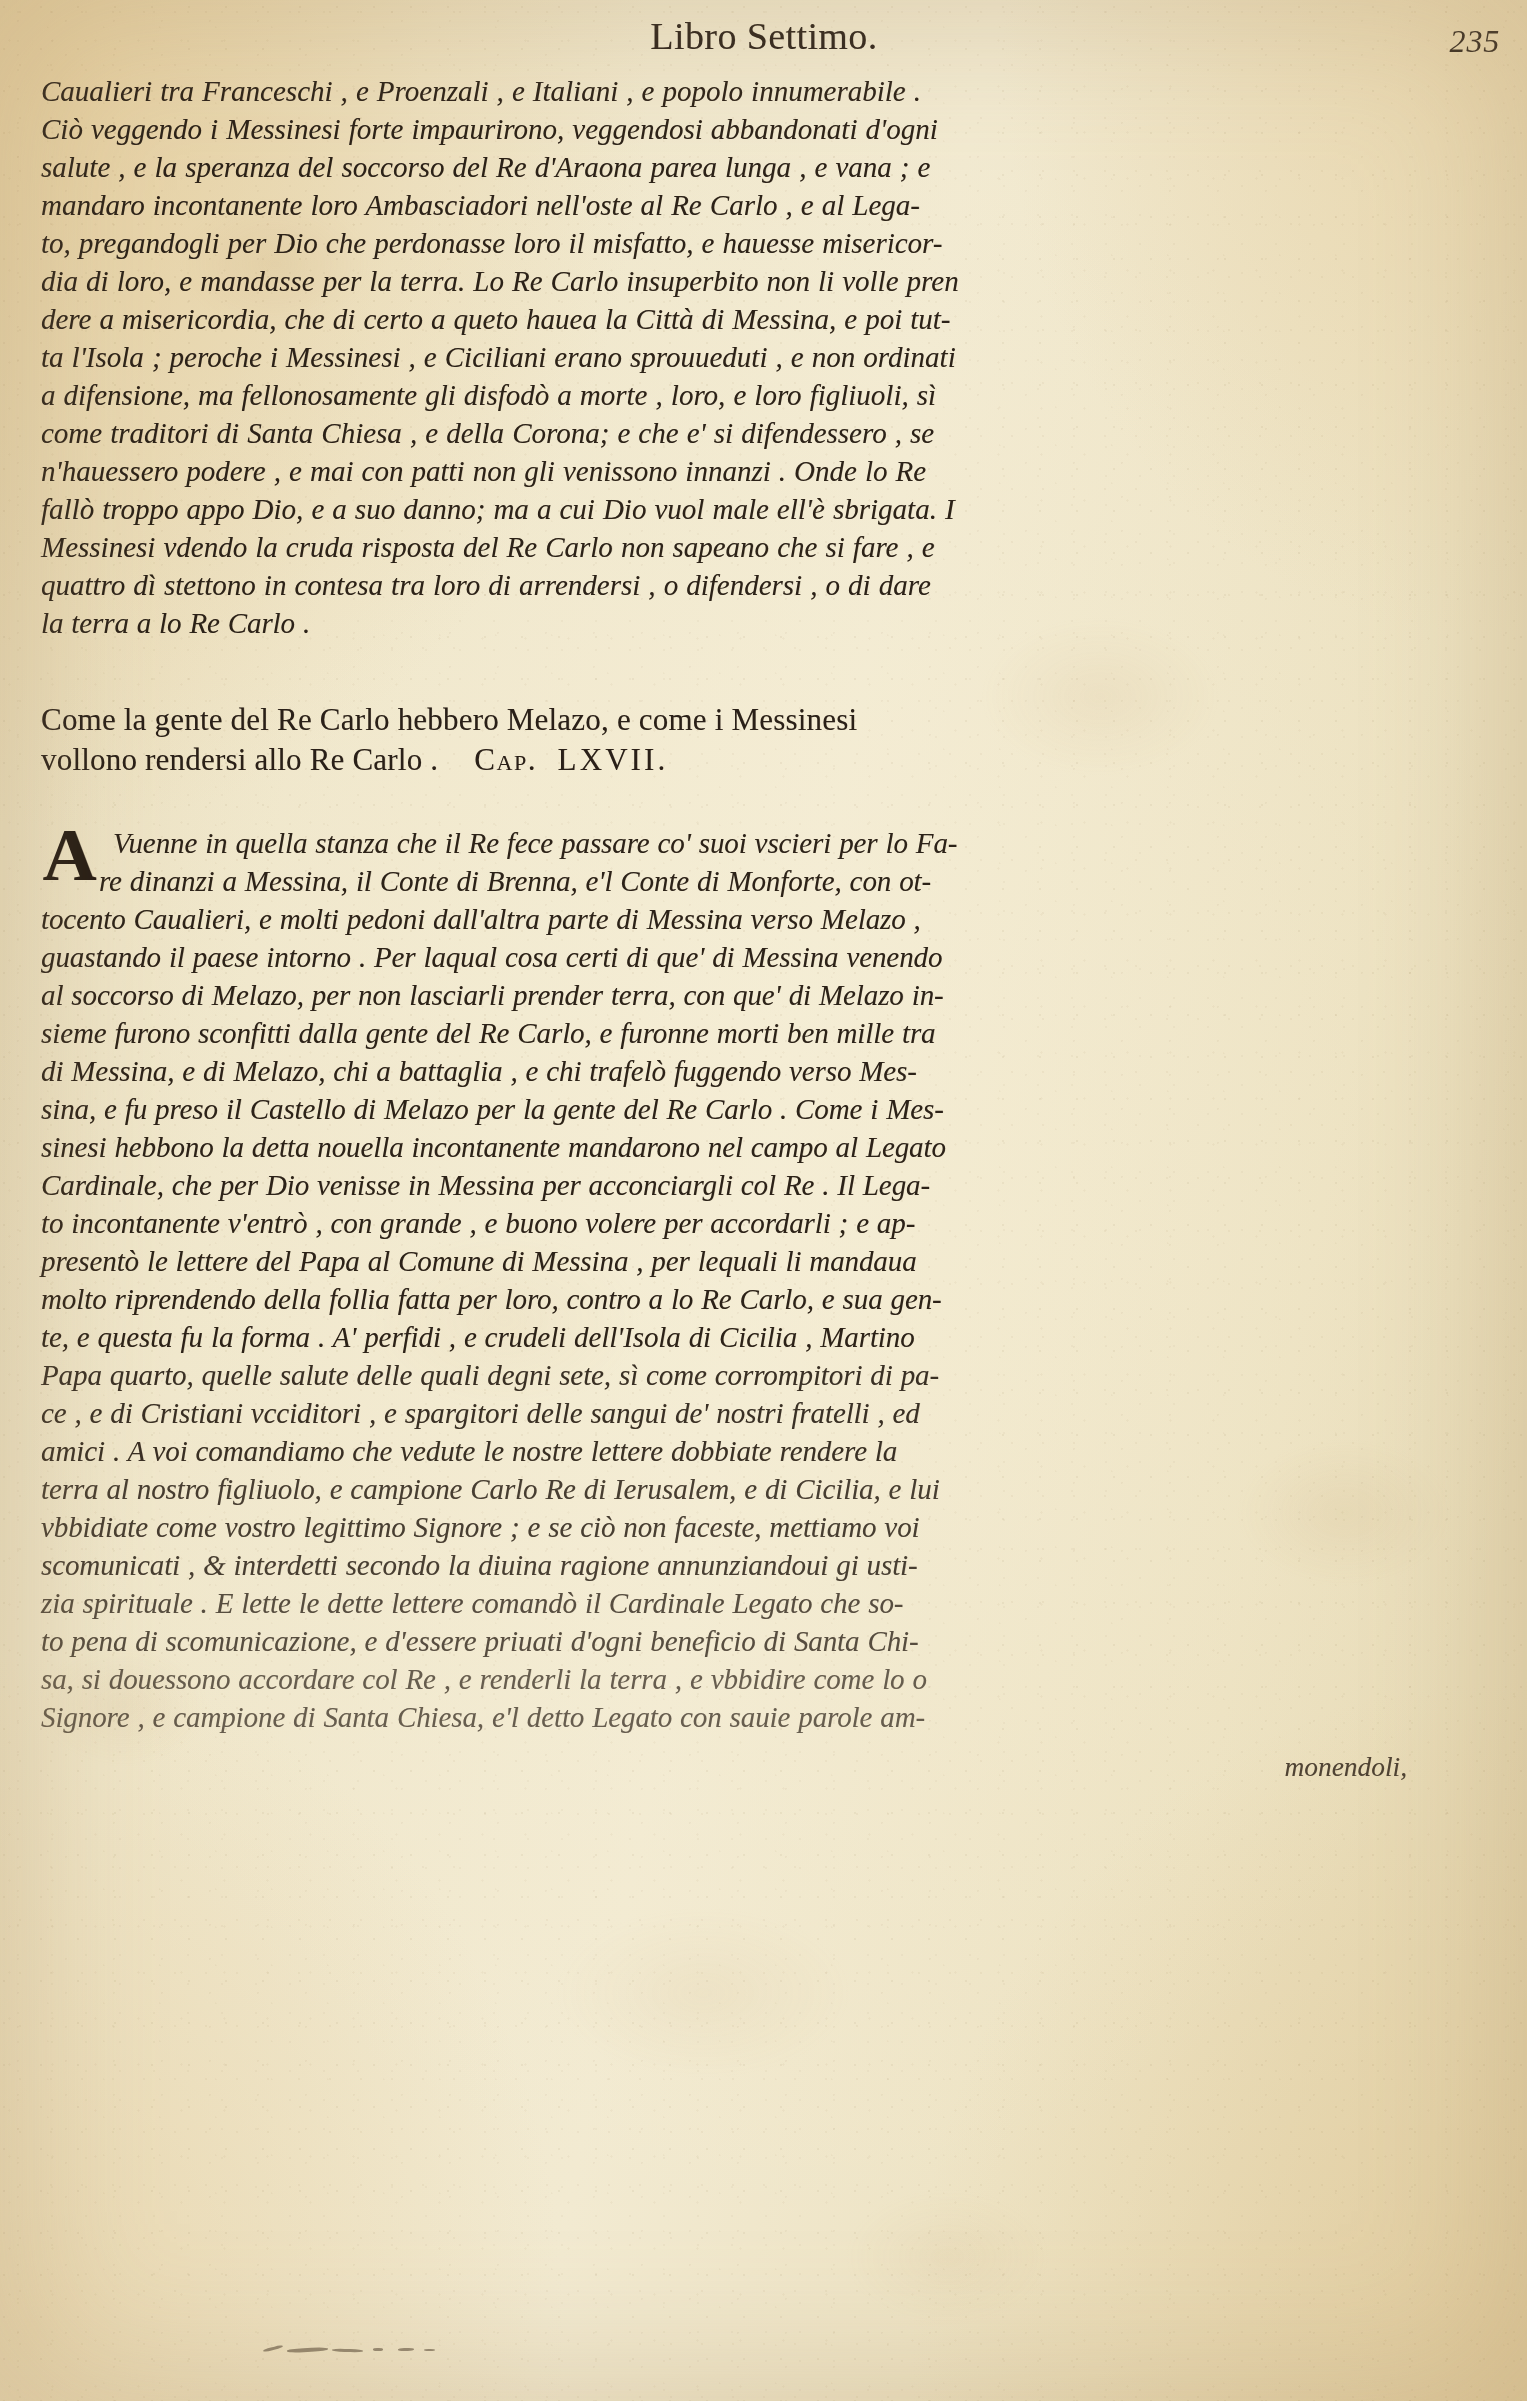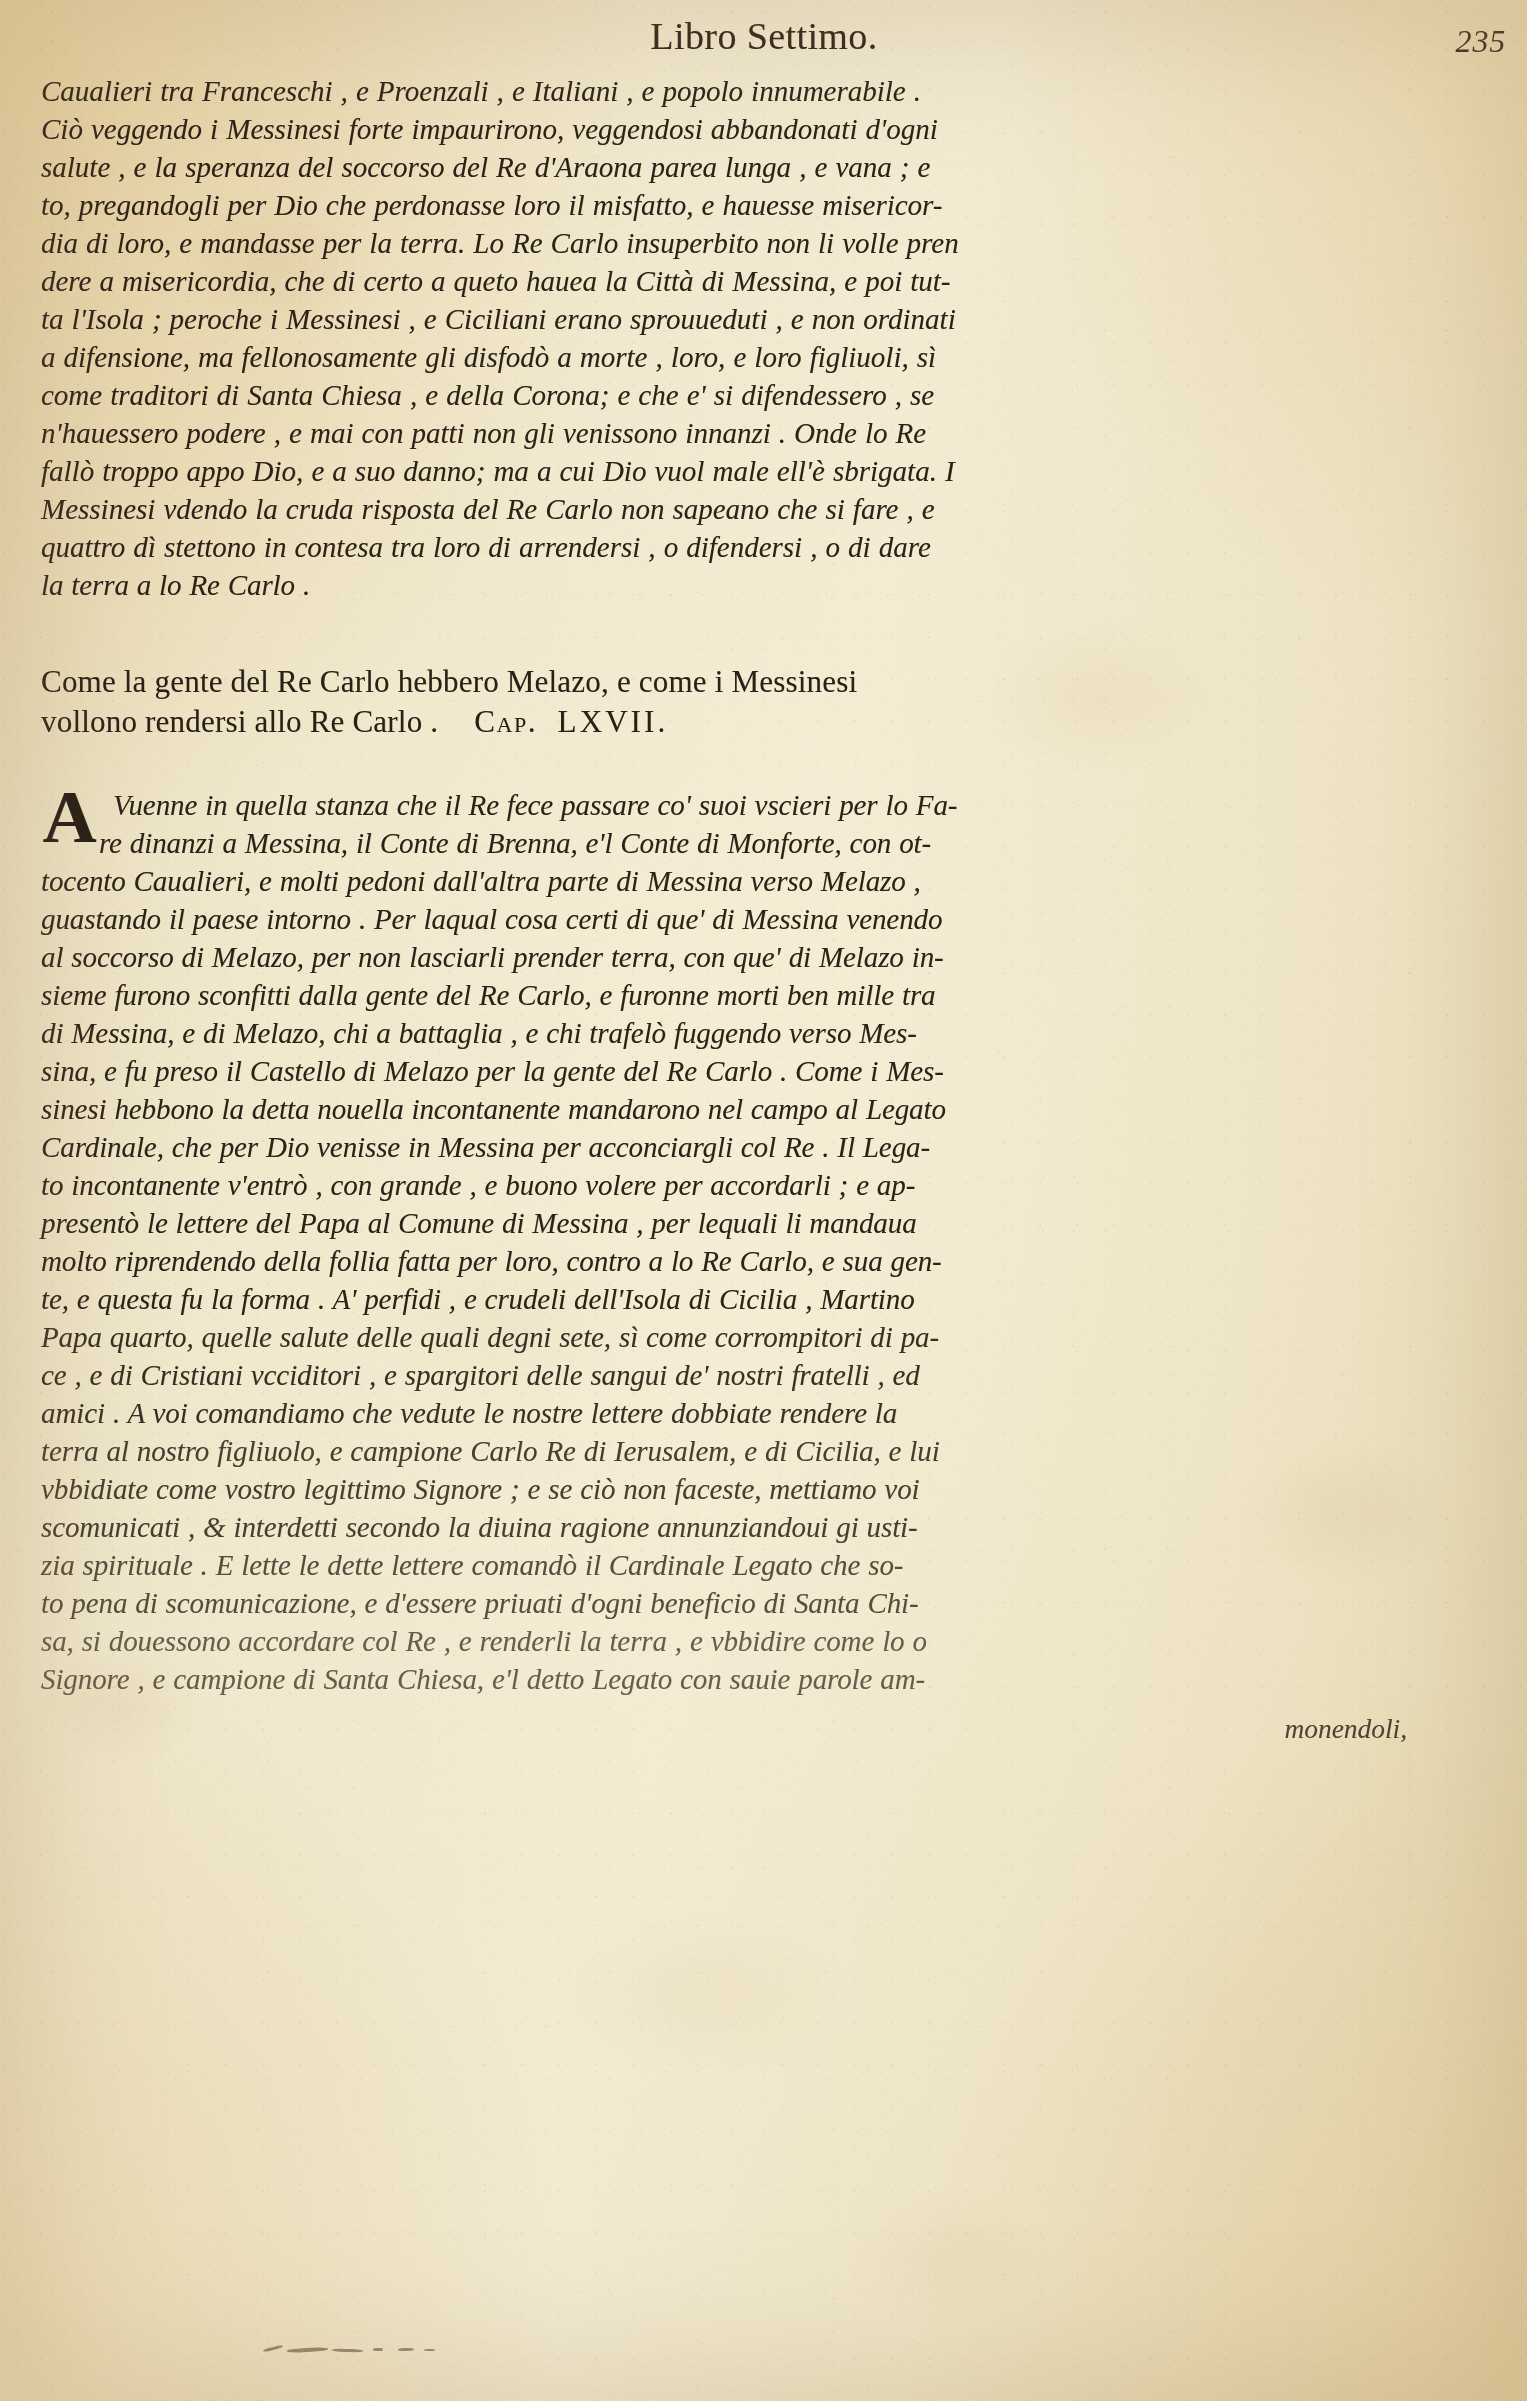--- a/index.html
+++ b/index.html
@@ -69,21 +69,21 @@
     position: absolute;
     left: 0; right: 0;
     text-align: center;
     font-size: 38px;
     letter-spacing: 0.4px;
     color: #2b2119;
     text-shadow: 0.3px 0.2px 0 rgba(60,44,30,0.30);
   }
   .folio {
     position: absolute;
-    right: 22px;
+    right: 28px;
     top: 9.4px;
     font-family: "Liberation Serif", serif;
     font-style: italic;
     font-size: 32px;
     color: #352a1f;
     letter-spacing: 0.8px;
   }
 
   
   .textblock {
@@ -206,20 +206,21 @@
     <div class="book-title">Libro Settimo.</div>
     <div class="folio">235</div>
   </div>
 
   <div class="textblock">
 
     <div class="para p-open" id="para-one">
         <span class="ln" style="letter-spacing: 0px;">Caualieri tra Franceschi , e Proenzali , e Italiani , e popolo innumerabile .</span>
         <span class="ln" style="letter-spacing: 0px;">Ciò veggendo i Messinesi forte impaurirono, veggendosi abbandonati d'ogni</span>
         <span class="ln" style="letter-spacing: 0px;">salute , e la speranza del soccorso del Re d'Araona parea lunga , e vana ; e</span>
+        <span class="ln" style="letter-spacing: 0px;">mandaro incontanente loro Ambasciadori nell'oste al Re Carlo , e al Lega-</span>
         <span class="ln" style="letter-spacing: 0px;">to, pregandogli per Dio che perdonasse loro il misfatto, e hauesse misericor-</span>
         <span class="ln" style="letter-spacing: 0px;">dia di loro, e mandasse per la terra. Lo Re Carlo insuperbito non li volle pren</span>
         <span class="ln" style="letter-spacing: 0px;">dere a misericordia, che di certo a queto hauea la Città di Messina, e poi tut-</span>
         <span class="ln" style="letter-spacing: 0px;">ta l'Isola ; peroche i Messinesi , e Ciciliani erano sprouueduti , e non ordinati</span>
         <span class="ln" style="letter-spacing: 0px;">a difensione, ma fellonosamente gli disfodò a morte , loro, e loro figliuoli, sì</span>
         <span class="ln" style="letter-spacing: 0px;">come traditori di Santa Chiesa , e della Corona; e che e' si difendessero , se</span>
         <span class="ln" style="letter-spacing: 0px;">n'hauessero podere , e mai con patti non gli venissono innanzi . Onde lo Re</span>
         <span class="ln" style="letter-spacing: 0px;">fallò troppo appo Dio, e a suo danno; ma a cui Dio vuol male ell'è sbrigata. I</span>
         <span class="ln" style="letter-spacing: 0px;">Messinesi vdendo la cruda risposta del Re Carlo non sapeano che si fare , e</span>
         <span class="ln" style="letter-spacing: 0px;">quattro dì stettono in contesa tra loro di arrendersi , o difendersi , o di dare</span>

